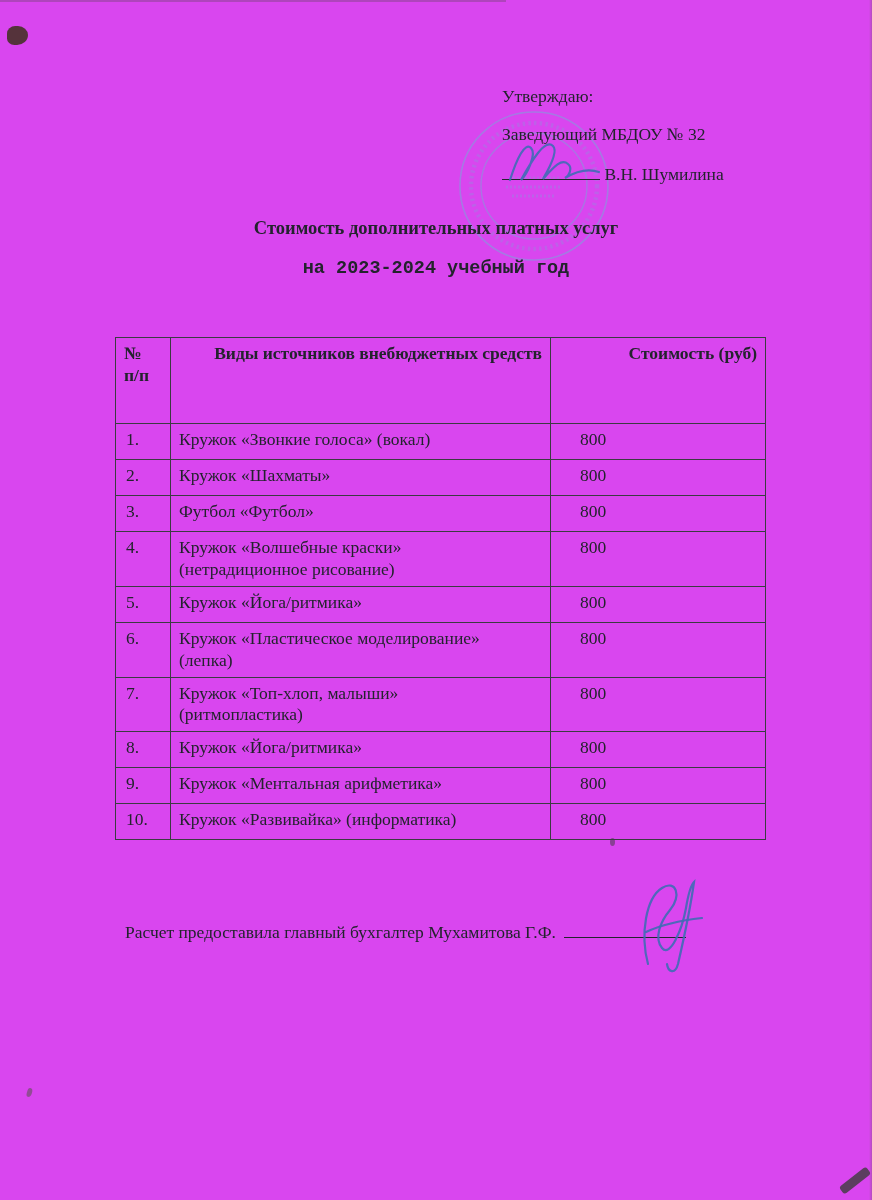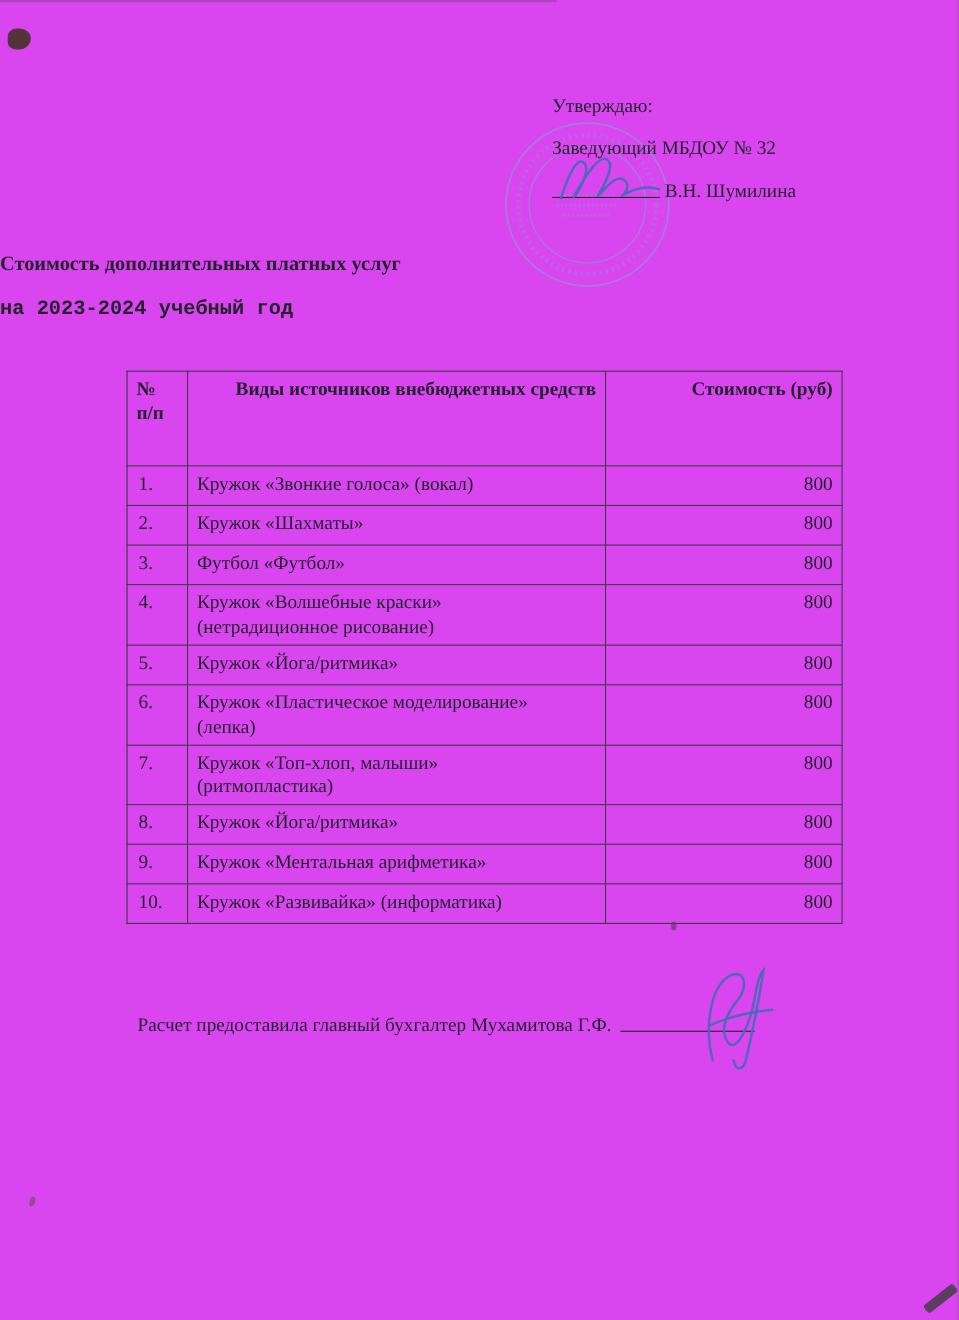--- a/index.html
+++ b/index.html
@@ -34,40 +34,40 @@
 
   
   .stamp-svg { position:absolute; left:452px; top:106px; z-index:1; }
   .stamp-el { stroke:var(--stamp); fill:none; }
   .sig-svg { position:absolute; z-index:4; }
   .sig1 { left:495px; top:128px; }
   .sig2 { left:618px; top:872px; }
   .sig-path { stroke:var(--sig); fill:none; stroke-width:2.2; stroke-linecap:round; opacity:.9; }
 
   
-  .title { position:absolute; top:230px; left:0; width:100%; text-align:left;
+  .title { position:absolute; top:218px; left:0; width:100%; text-align:center;
            font-weight:bold; font-size:18.5px; z-index:2; }
   .title .t2 { margin-top:19px;font-family:Liberation Mono, monospace; }
 
   
   table.services {
     position:absolute; left:115px; top:337px; width:650px;
     border-collapse:collapse; table-layout:fixed; font-size:17.5px; z-index:2;
   }
   .services th, .services td {
     border:1.6px solid #3b3b42; vertical-align:top; padding:5px 8px; line-height:1.25;
   }
   .services thead tr { height:86px; }
   .services tbody tr { height:36px; }
   th.h-num { text-align:left; white-space:pre-line; font-weight:bold; }
   th.h-service { text-align:right; font-weight:bold; }
   th.h-price { text-align:right; font-weight:bold; }
   td.num { padding-left:10px; }
   td.service { white-space:pre-line;margin-left:13px; }
-  td.price { text-align:right;padding-left:29px; }
+  td.price { text-align:left;padding-left:29px; }
 
   
   .footer { position:absolute; left:125px; top:920px; font-size:17.5px; z-index:2; }
   .sig-line2 { display:inline-block; width:122px; border-bottom:1.4px solid var(--ink); height:1em; margin-left:4px; }
 </style>
 </head>
 <body>
 
 <div class="page">
 

